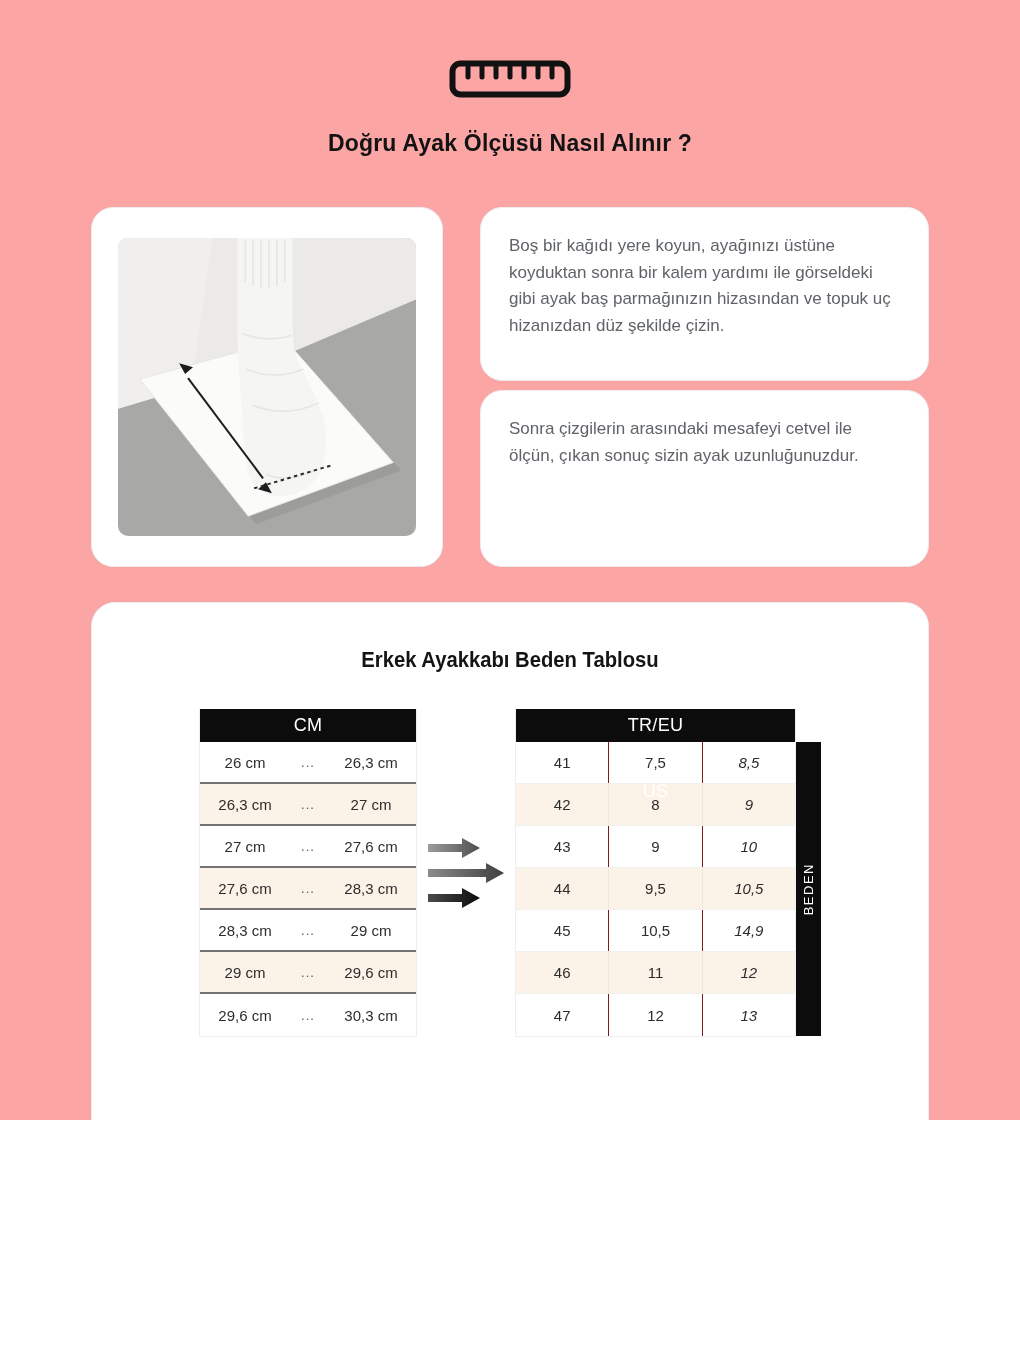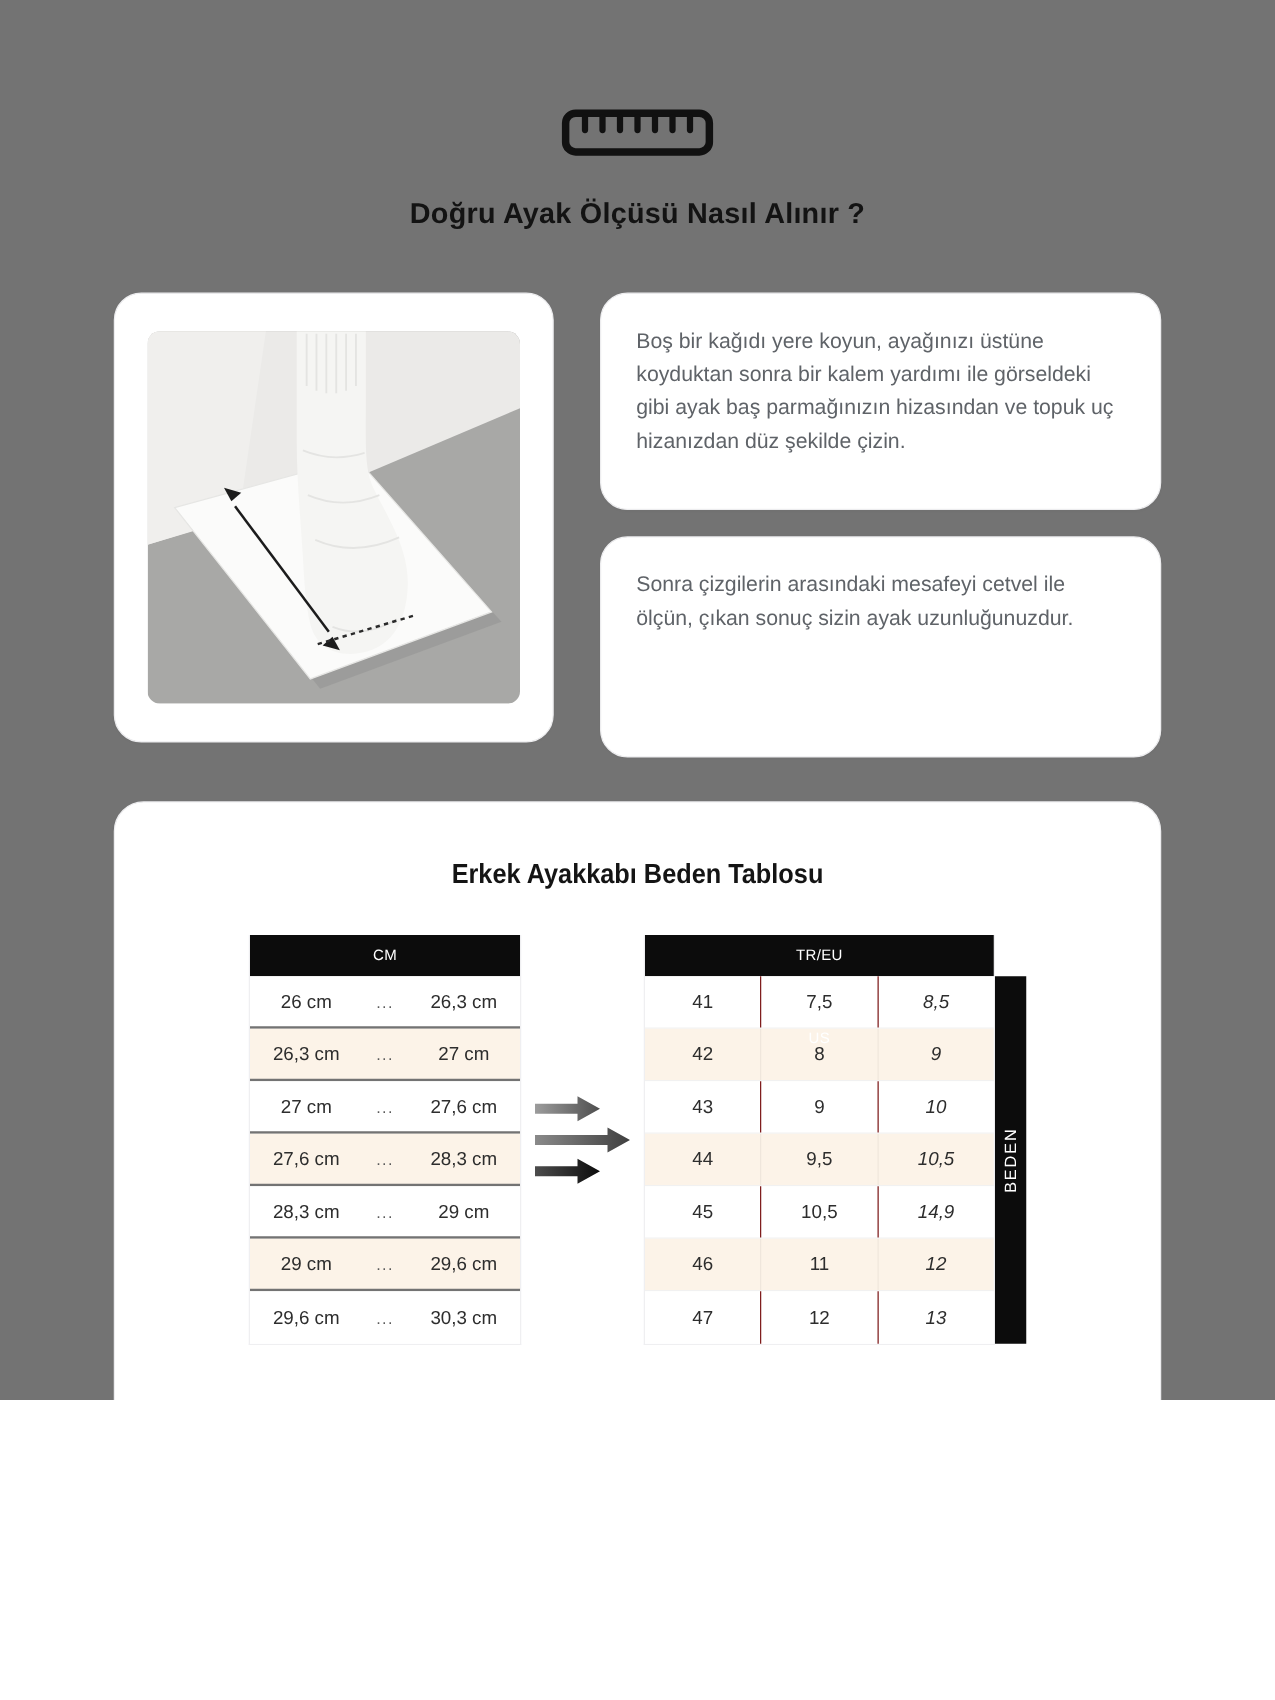--- a/index.html
+++ b/index.html
@@ -1,51 +1,51 @@
 <!DOCTYPE html>
 <html><head>
 <meta charset="utf-8">
 <style>
   * { margin:0; padding:0; box-sizing:border-box; }
   html,body { background:#fff; }
   .page {
     position:relative; width:1020px; height:1120px; margin:0 auto;
-    background:#737373; font-family:"Liberation Sans", sans-serif;
-    padding-top:87px; overflow:hidden;
+    background:#fca5a5; font-family:"Liberation Sans", sans-serif;
+    padding-top:60px; overflow:hidden;
   }
   
   .howto-header { text-align:center; }
   .ruler-wrap { display:flex; justify-content:center; }
   .page-title {
     margin-top:32px; font-size:23px; font-weight:700; color:#131313;
     letter-spacing:0.2px;
   }
   
   .card {
     background:#fff; border:1px solid #ededef; border-radius:22px;
     box-shadow:0 1px 2px rgba(0,0,0,0.02);
   }
   .howto-row { width:838px; margin:50px auto 0; display:flex; gap:37px; }
   .image-card { width:352px; height:360px; padding:30px 26px; flex:none; }
   .photo { width:100%; height:100%; border-radius:10px; overflow:hidden; }
   .photo svg { display:block; width:100%; height:100%; }
-  .howto-col { flex:1; display:flex; flex-direction:column; gap:21px; }
+  .howto-col { flex:1; display:flex; flex-direction:column; gap:9px; }
   .text-card { padding:25px 30px 25px 28px; color:#5f6368; font-size:17px; line-height:1.56; }
   .step1-card { height:174px; }
   .step2-card { height:177px; display:flex; align-items:flex-start; }
   
   .size-card { width:838px; margin:35px auto 0; height:552px; border-radius:24px; }
   .size-title {
     text-align:center; margin-top:44px; font-size:22px; font-weight:700;
     color:#141414; transform:scaleX(0.92);
   }
   .tables-row { display:flex; align-items:flex-start; justify-content:center; margin-top:36px; }
   .t-header {
     background:#0c0c0c; color:#fff; height:33px; line-height:33px;
-    text-align:center; font-size:12px; letter-spacing:0.3px;
+    text-align:center; font-size:18px; letter-spacing:0.3px;
   }
   .cm-table { width:218px; border:1px solid #efeff1; border-top:none; }
   .cm-row {
     height:42px; display:flex; align-items:center;
     border-bottom:2px solid #737373; background:#fff; font-size:15px; color:#2d2d2d;
   }
   .cm-row:last-child { border-bottom:none; }
   .cm-row .v { flex:1; text-align:center; }
   .cm-row .sep { width:36px; text-align:center; color:#5a5a5a; font-size:13px; letter-spacing:1px; }
   .arrows-box { width:98px; margin-top:127px; display:flex; justify-content:center; flex:none; }

